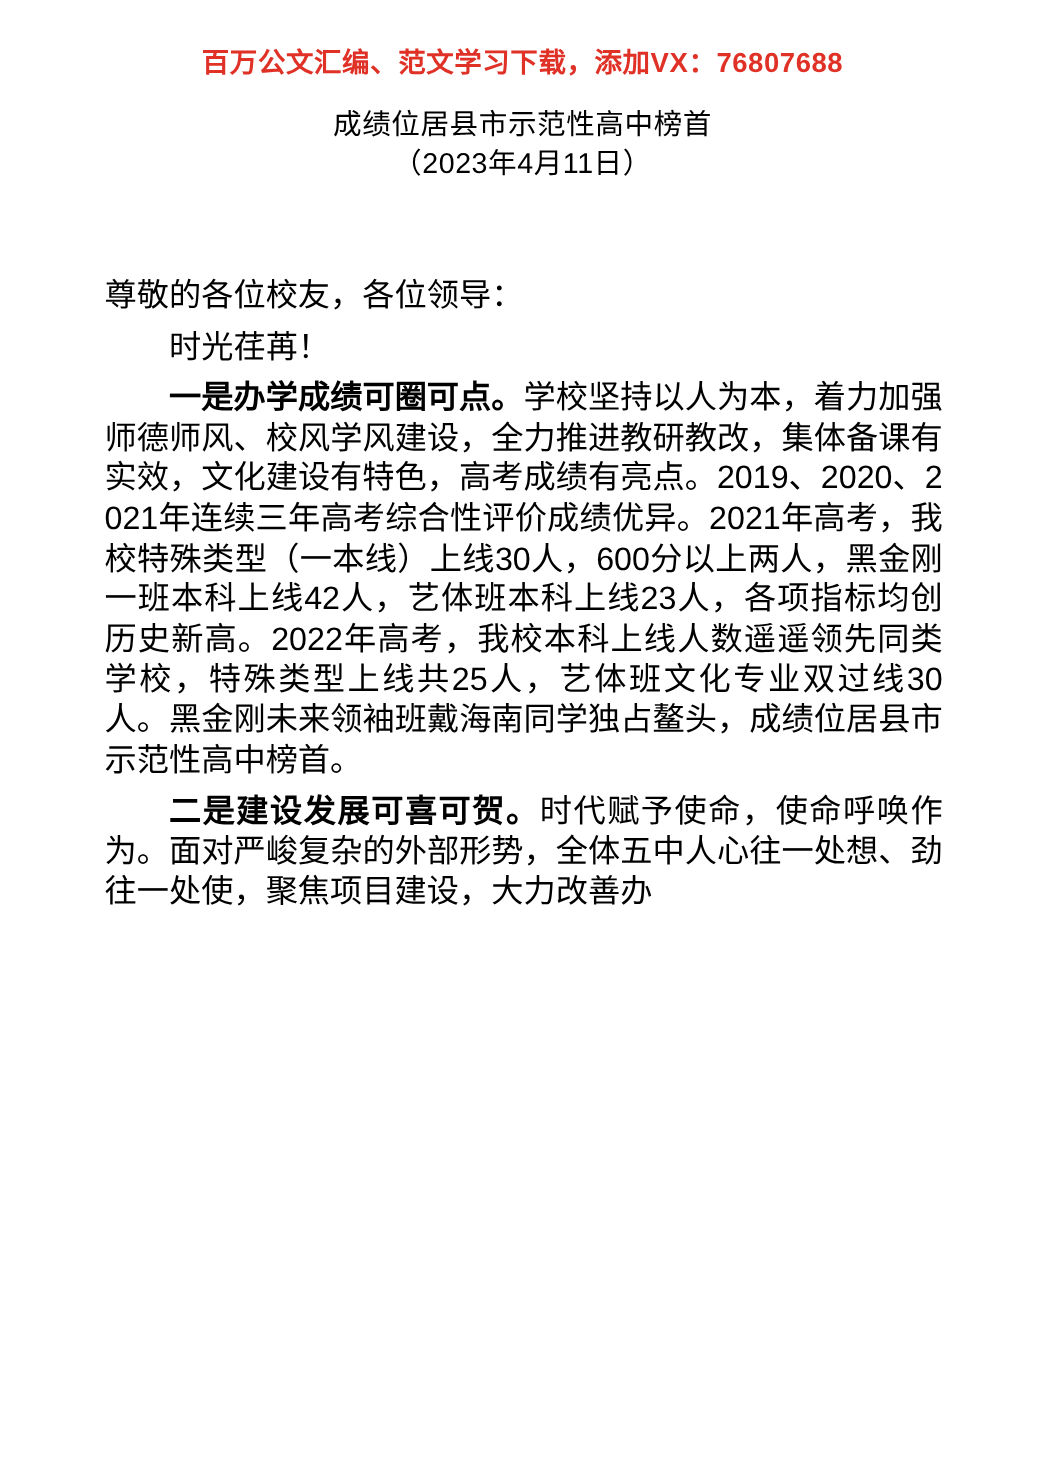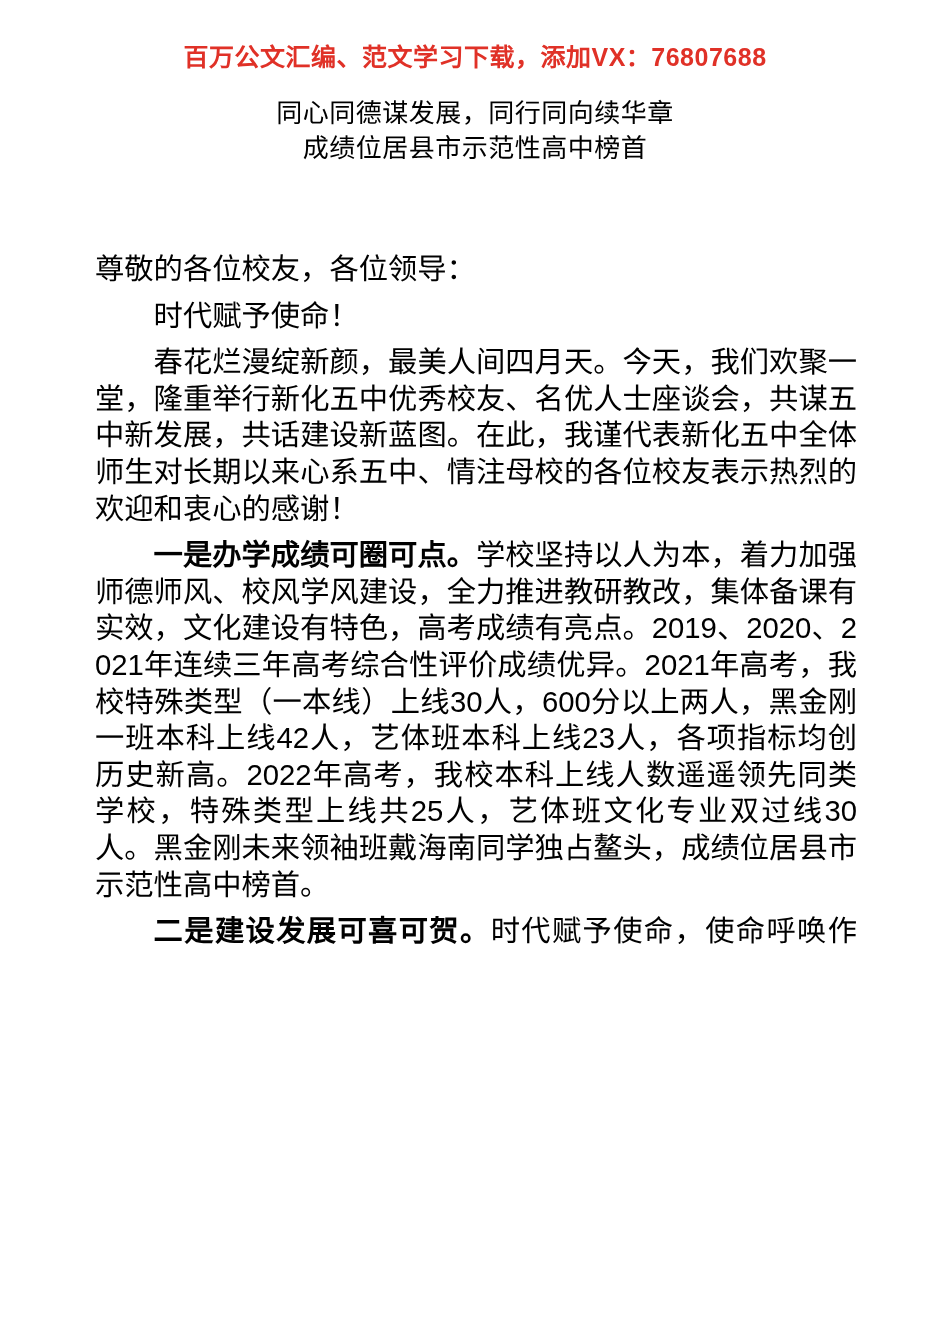--- a/index.html
+++ b/index.html
@@ -103,37 +103,34 @@
   }
 </style>
 </head>
 <body>
 
 <div class="page">
 
   <div class="promo-banner" style="color: rgb(224, 49, 39);">百万公文汇编、范文学习下载，添加VX：76807688</div>
 
   <div class="title-block">
-    <div class="title-line">同心同德谋发展，同行同向续华章</div>
     <div class="title-line">成绩位居县市示范性高中榜首</div>
+    <div class="title-line">（2023年4月11日）</div>
   </div>
 
   <div class="body-area">
 
     <p class="para">
       <span>尊敬的各位校友，各位领导：</span>
     </p>
 
     <p class="para indent">
-      <span>时代赋予使命！</span>
+      <span>时光荏苒！</span>
     </p>
 
-    <p class="para indent">
-      <span>春花烂漫绽新颜，最美人间四月天。今天，我们欢聚一堂，隆重举行新化五中优秀校友、名优人士座谈会，共谋五中新发展，共话建设新蓝图。在此，我谨代表新化五中全体师生对长期以来心系五中、情注母校的各位校友表示热烈的欢迎和衷心的感谢！</span>
-    </p>
 
 
 
     <p class="para indent">
       <span class="lead">一是办学成绩可圈可点。</span><span>学校坚持以人为本，着力加强师德师风、校风学风建设，全力推进教研教改，集体备课有实效，文化建设有特色，高考成绩有亮点。2019、2020、2021年连续三年高考综合性评价成绩优异。2021年高考，我校特殊类型（一本线）上线30人，600分以上两人，黑金刚一班本科上线42人，艺体班本科上线23人，各项指标均创历史新高。2022年高考，我校本科上线人数遥遥领先同类学校，特殊类型上线共25人，艺体班文化专业双过线30人。黑金刚未来领袖班戴海南同学独占鳌头，成绩位居县市示范性高中榜首。</span>
     </p>
 
 
     <p class="para indent">
       <span class="lead">二是建设发展可喜可贺。</span><span>时代赋予使命，使命呼唤作为。面对严峻复杂的外部形势，全体五中人心往一处想、劲往一处使，聚焦项目建设，大力改善办</span>

